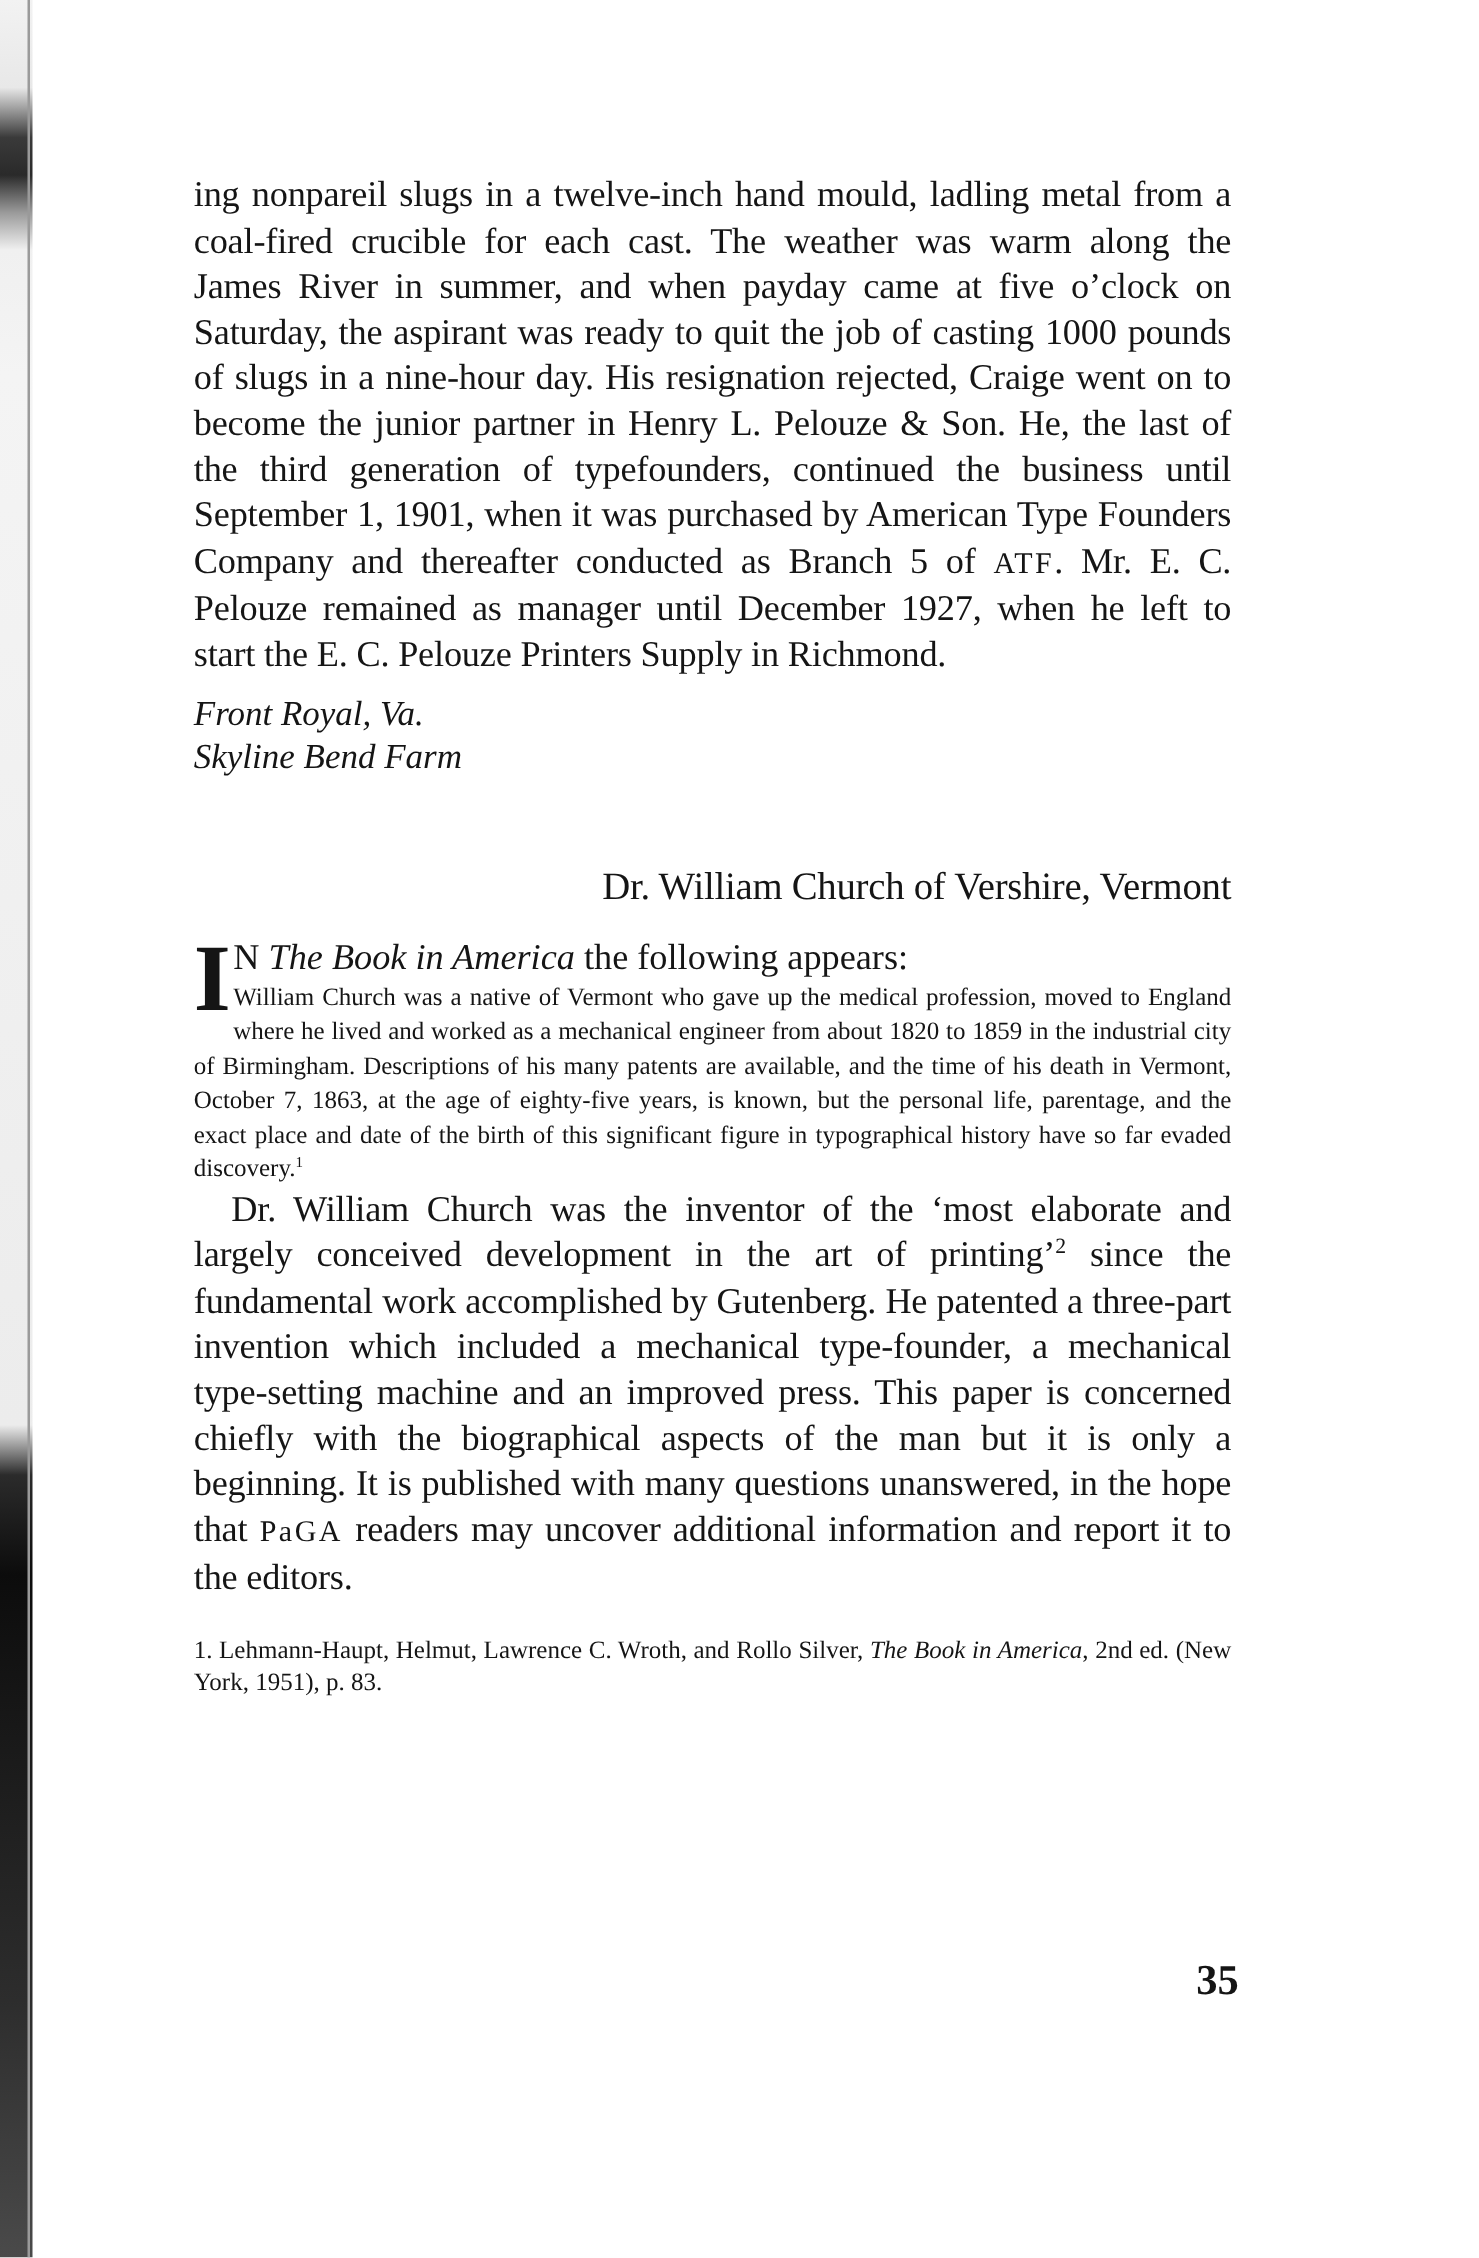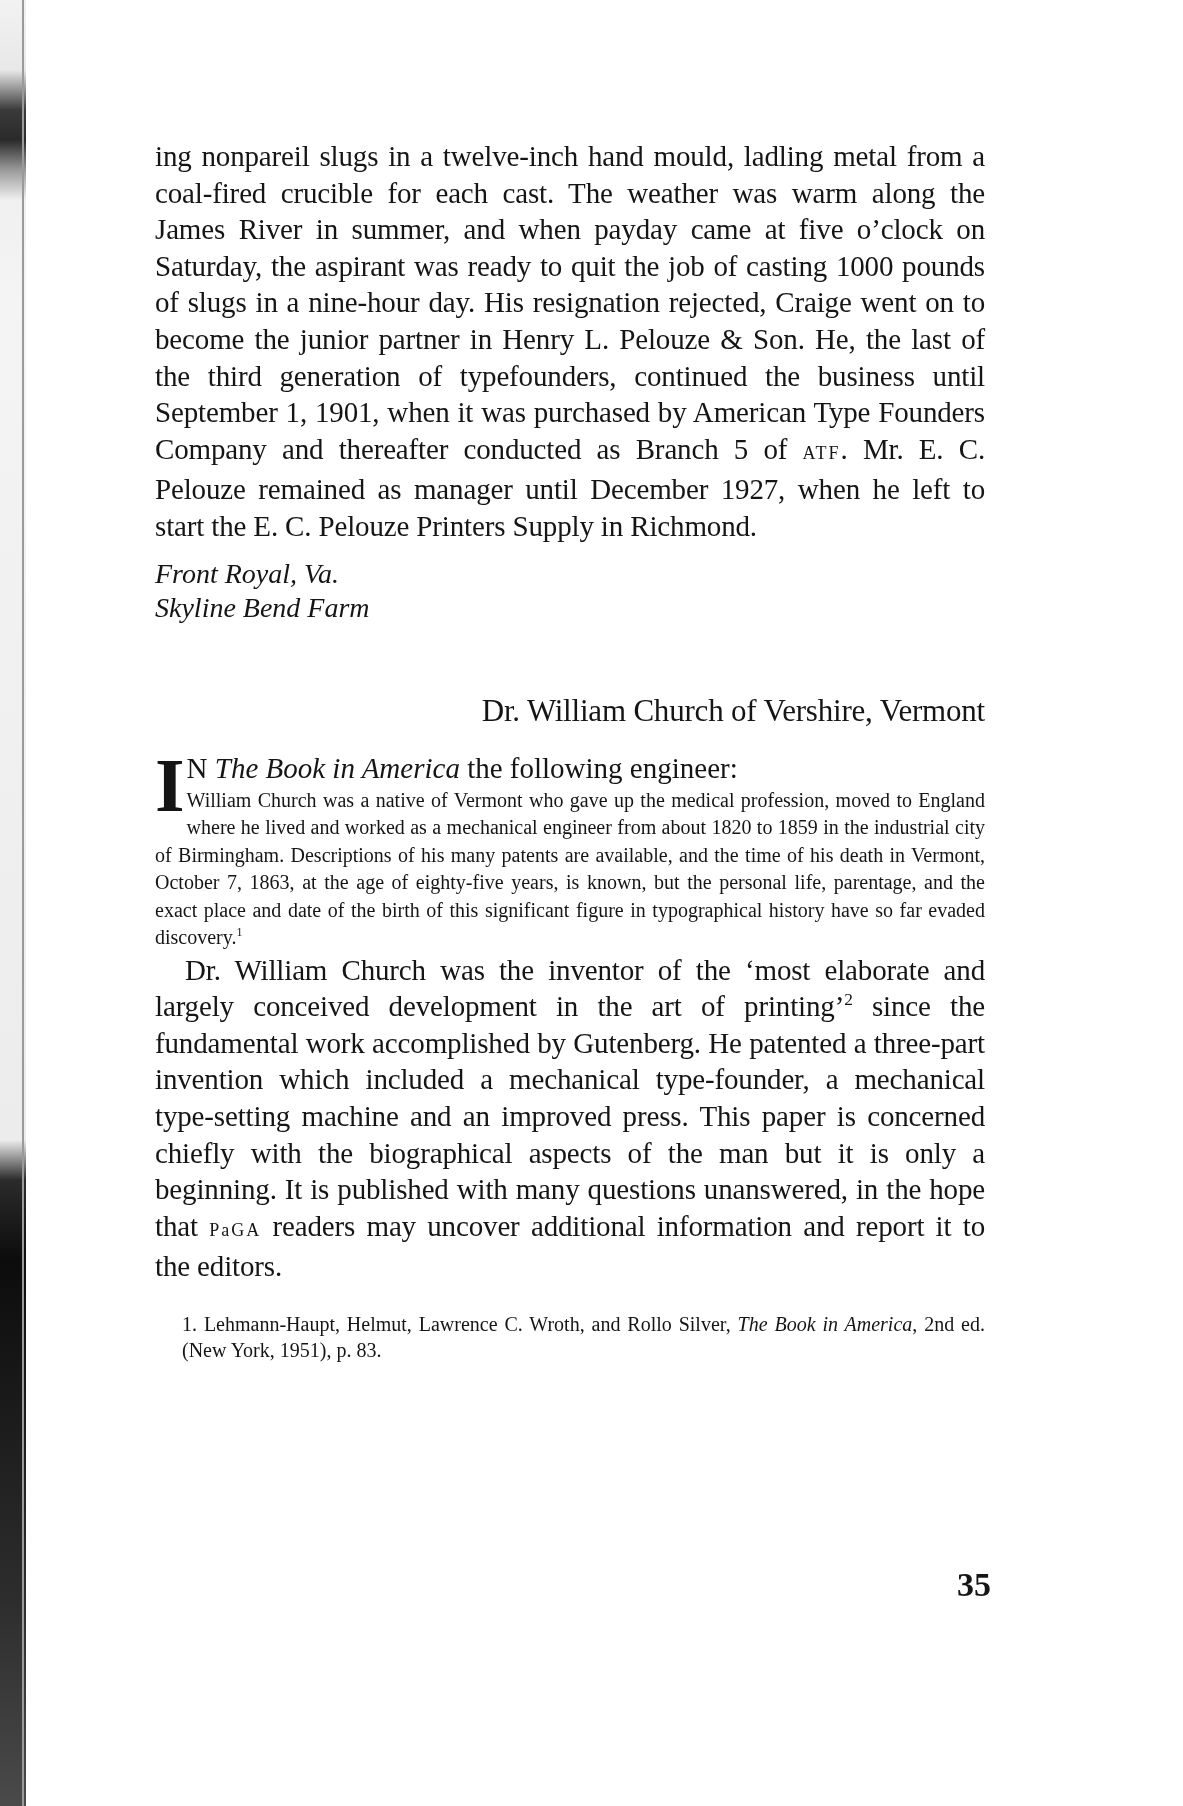--- a/index.html
+++ b/index.html
@@ -38,21 +38,21 @@
       width: 830px;
     }
     p { margin: 0; }
     .body-text {
       font-size: 29px;
       line-height: 36.6px;
       text-align: justify;
       letter-spacing: -0.15px;
     }
     .smallcaps {
-      font-size: 18px;
+      font-size: 24px;
       letter-spacing: 2px;
     }
     .signature {
       font-style: italic;
       font-size: 28px;
       line-height: 34px;
       margin-top: 12px;
     }
     .article-title {
       text-align: right;
@@ -90,21 +90,20 @@
     sup {
       font-size: 60%;
       line-height: 0;
       vertical-align: super;
     }
     .footnotes {
       margin-top: 26px;
       font-size: 20px;
       line-height: 26px;
       text-align: justify;
-      margin-left: 27px;
     }
     .page-number {
       position: absolute;
       left: 957px;
       top: 1566px;
       font-size: 34px;
       font-weight: bold;
     }
     em, .ital { font-style: italic; }
   </style>
@@ -120,21 +119,21 @@
 
   <div class="signature">
     <div>Front Royal, Va.</div>
     <div>Skyline Bend Farm</div>
   </div>
 
   <h2 class="article-title" style="font-weight:normal;margin-bottom:0;">Dr. William Church of Vershire, Vermont</h2>
 
   <div class="intro">
     <span class="drop-cap">I</span>
-    <div class="intro-line"><span>N </span><em>The Book in America</em><span> the following engineer:</span></div>
+    <div class="intro-line"><span>N </span><em>The Book in America</em><span> the following appears:</span></div>
     <p class="quote"><span>William Church was a native of Vermont who gave up the medical profession, moved to England where he lived and worked as a mechanical engineer from about 1820 to 1859 in the industrial city of Birmingham. Descriptions of his many patents are available, and the time of his death in Vermont, October 7, 1863, at the age of eighty-five years, is known, but the personal life, parentage, and the exact place and date of the birth of this significant figure in typographical history have so far evaded discovery.</span><sup>1</sup></p>
   </div>
 
 
   <p class="body-text indent"><span>Dr. William Church was the inventor of the ‘most elaborate and largely conceived development in the art of printing’</span><sup>2</sup><span> since the fundamental work accomplished by Gutenberg. He patented a three-part invention which included a mechanical type-founder, a mechanical type-setting machine and an improved press. This paper is concerned chiefly with the biographical aspects of the man but it is only a beginning. It is published with many questions unanswered, in the hope that</span> <span class="smallcaps">PaGA</span><span> readers may uncover additional information and report it to the editors.</span></p>
 
   <div class="footnotes">
     <div><span>1.</span><span> Lehmann-Haupt, Helmut, Lawrence C. Wroth, and Rollo Silver, </span><em>The Book in America</em><span>, 2nd ed. (New York, 1951), p. 83.</span></div>
   </div>
 </div>

